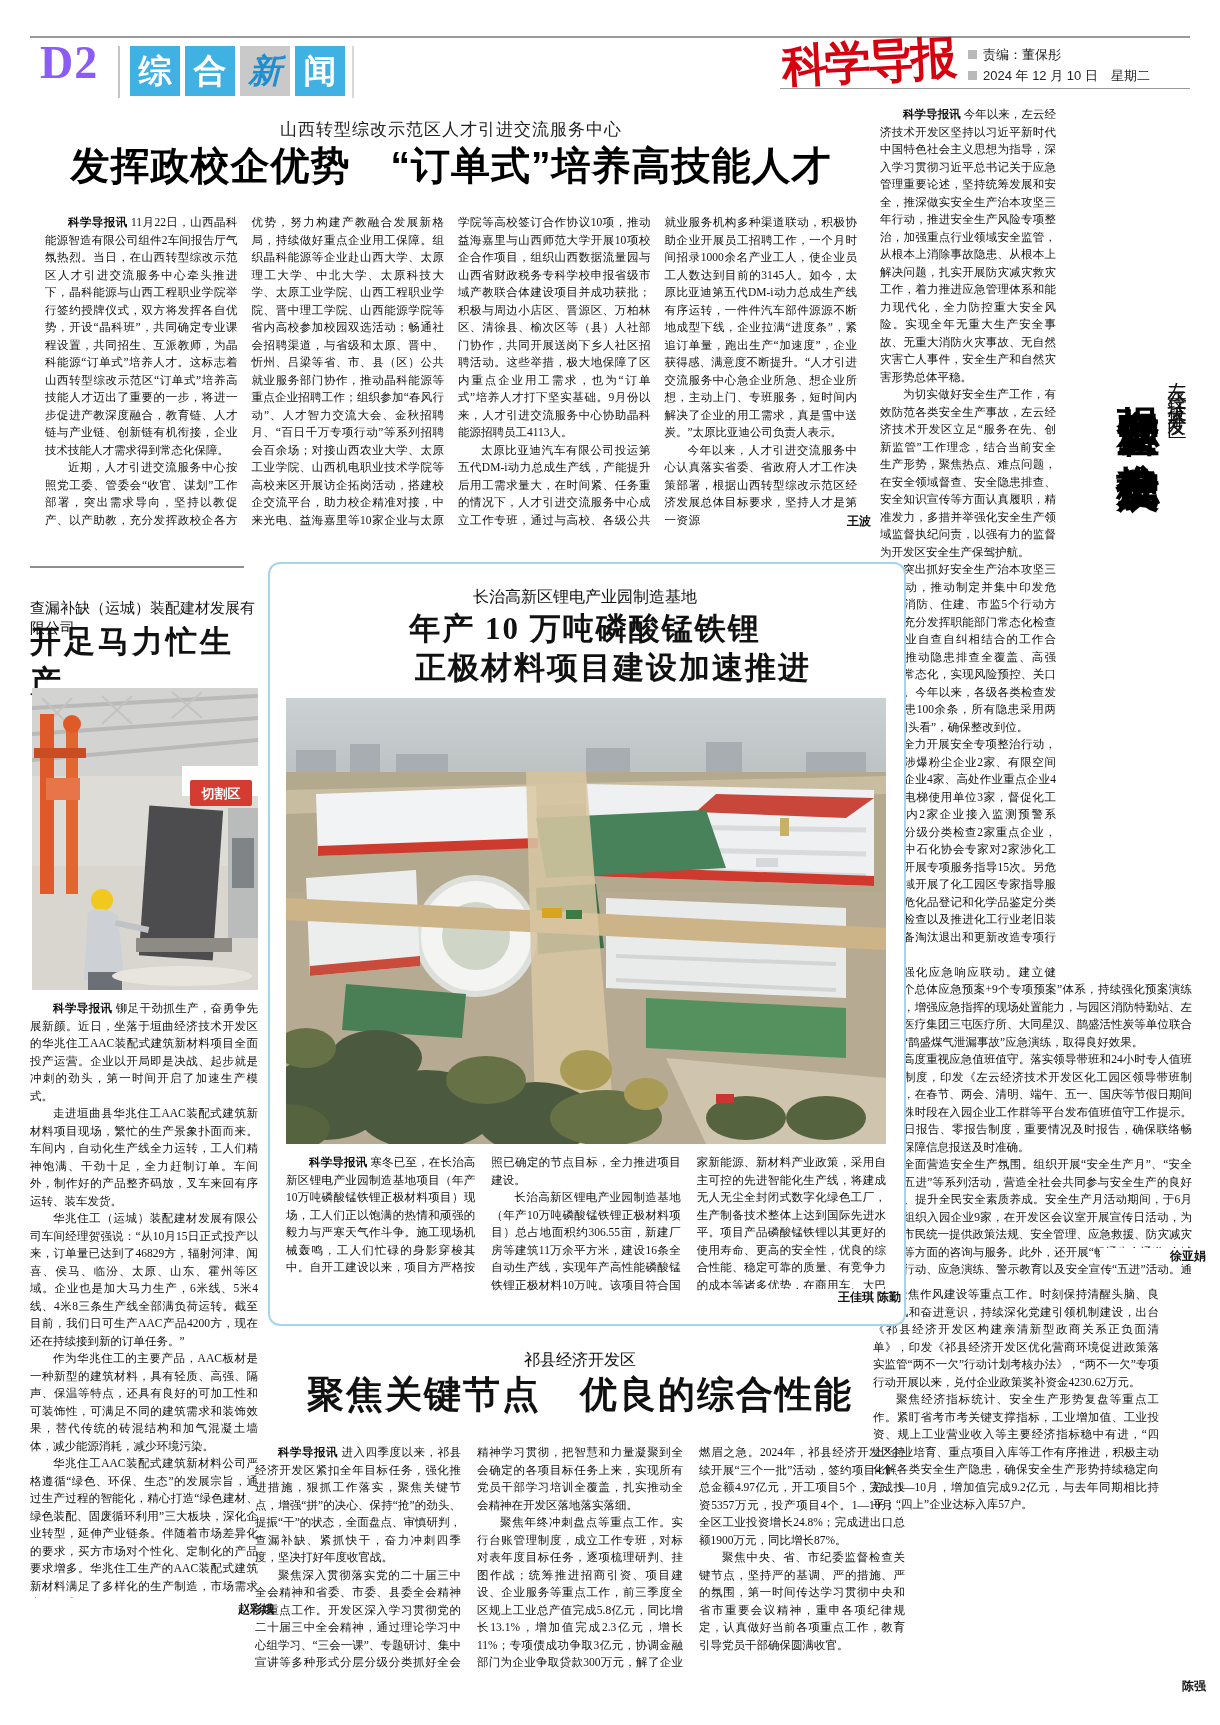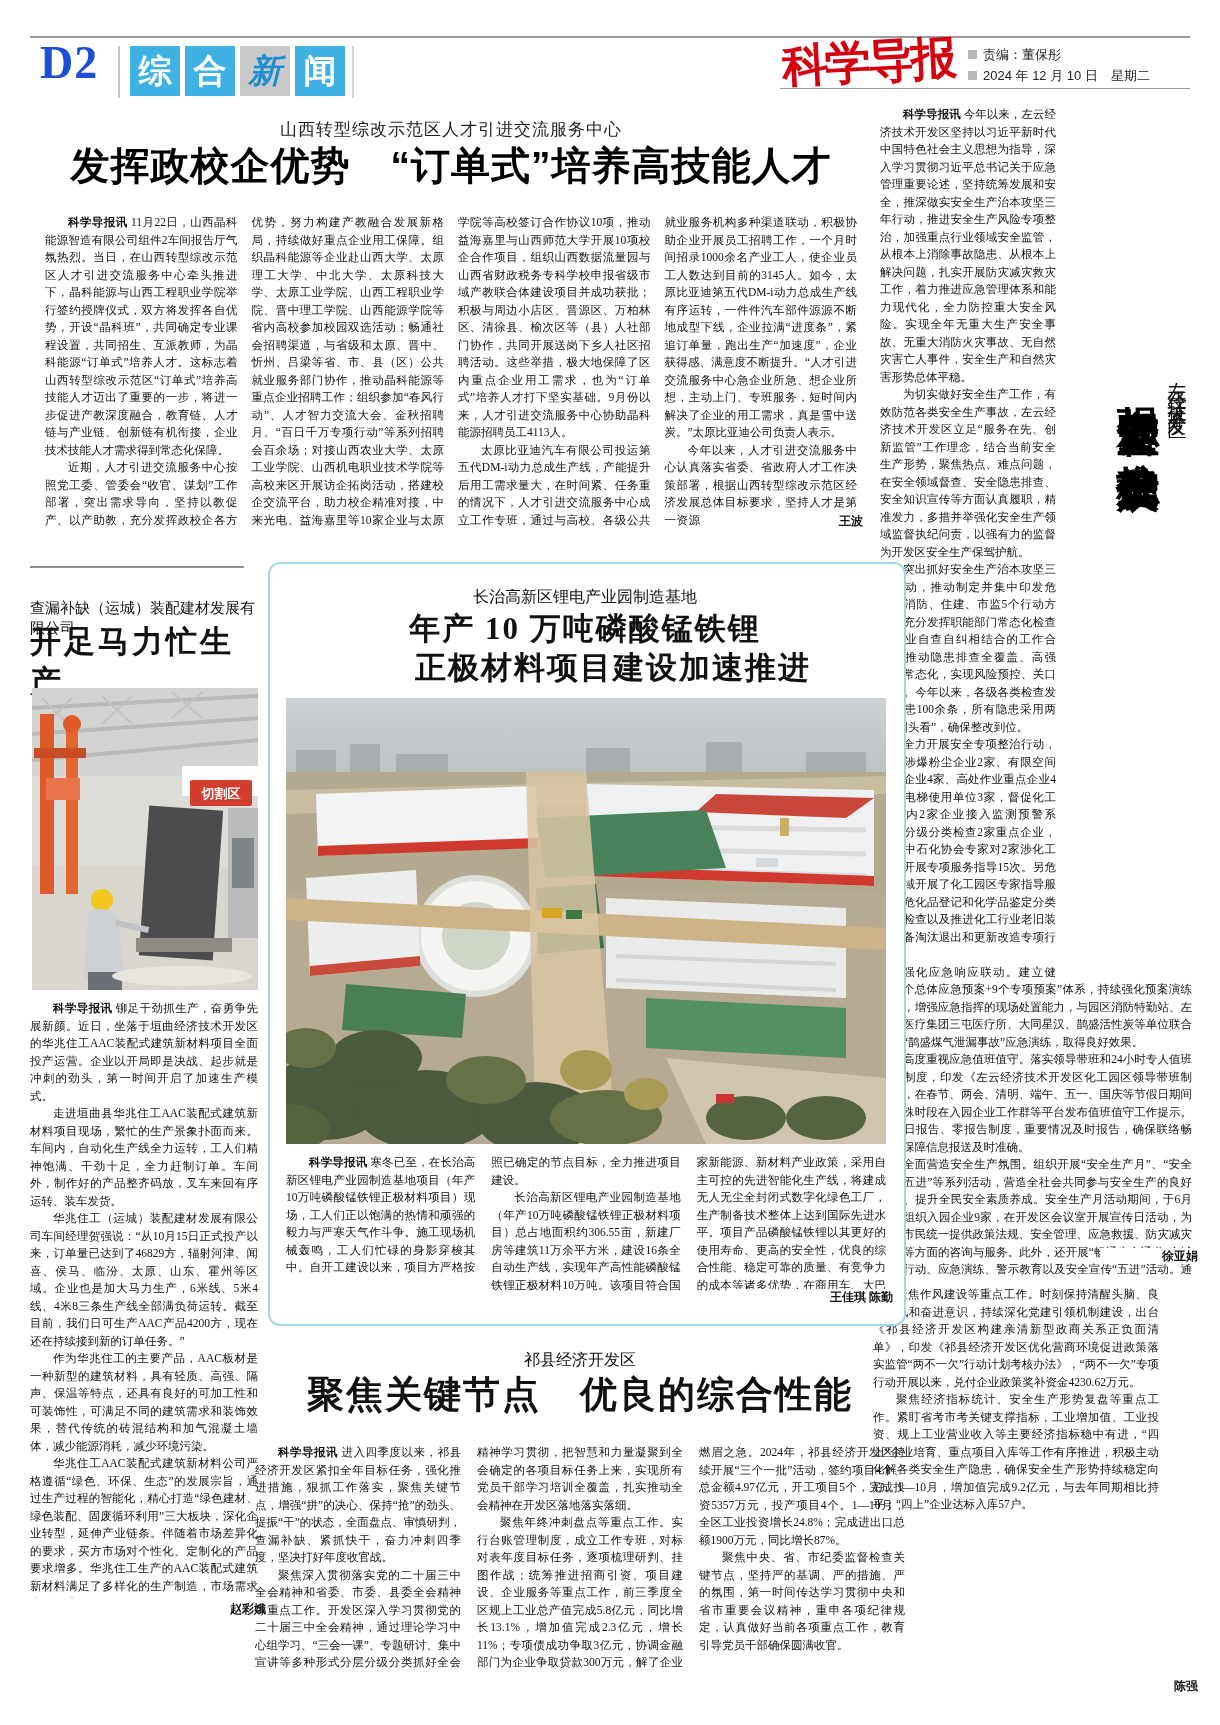--- a/index.html
+++ b/index.html
@@ -2,39 +2,39 @@
 <html><head>
 <meta charset="utf-8">
 <style>
   html,body{margin:0;padding:0;background:#e8e8e8;}
   .page{position:relative;width:1220px;height:1725px;background:#ffffff;margin:0 auto;overflow:hidden;
         font-family:"Liberation Serif","DejaVu Serif",serif;color:#111;}
   .abs{position:absolute;}
 
   
   .rule-top{left:30px;top:36px;width:1160px;height:2px;background:#9a9a9a;}
-  .edition{left:40px;top:40px;font:700 46px/1 "Liberation Serif",serif;color:#1d4ed8;letter-spacing:1px;}
+  .edition{left:40px;top:40px;font:700 46px/1 "Liberation Serif",serif;color:#8b5cf6;letter-spacing:1px;}
   .hdr-sep1{left:118px;top:46px;width:2px;height:52px;background:#c4c4c4;}
   .tiles{left:130px;top:46px;display:flex;gap:5px;}
   .tile{width:50px;height:50px;background:#3fb1e3;color:#fff;text-align:center;
         font:700 33px/50px "Liberation Sans","DejaVu Sans",sans-serif;}
   .tile.gray{background:#c9c9c9;color:#1d8fd1;font-family:"Liberation Serif",serif;font-style:italic;font-weight:900;}
   .hdr-sep2{left:352px;top:46px;width:2px;height:52px;background:#d6d6d6;}
   .masthead{left:782px;top:34px;width:190px;font:900 46px/56px "Liberation Serif",serif;color:#d6000f;
             letter-spacing:-3px;transform:rotate(-3deg);}
   .hdr-meta{left:968px;top:44px;font:13px/21px "Liberation Sans","DejaVu Sans",sans-serif;color:#222;}
   .sq{display:inline-block;width:9px;height:9px;background:#b9b9b9;margin-right:6px;}
   .rule-right{left:780px;top:88px;width:410px;height:1px;background:#9a9a9a;}
 
   
   .kicker{text-align:center;font:17px/22px "Liberation Sans","DejaVu Sans",sans-serif;color:#222;letter-spacing:1px;}
   .body-text{font:11.5px/17.5px "Liberation Serif","DejaVu Serif",serif;text-align:justify;overflow:hidden;}
   .body-text p{margin:0;text-indent:2em;}
   .body-text b{font-family:Liberation Sans, sans-serif;}
-  .byline{position:absolute;text-align:right;font:700 12px/16px "Liberation Serif",serif;background:#fff;padding-left:8px;}
+  .byline{position:absolute;text-align:right;font:700 12px/16px "Liberation Serif",serif;background:#fff;padding-left:16px;}
 
   
   .t-kicker{left:45px;top:119px;width:812px;}
   .t-headline{left:45px;top:142px;width:812px;text-align:center;
               font:900 39px/1.25 "Liberation Sans","DejaVu Sans",sans-serif;color:#000;letter-spacing:1px;}
   .t-cols{left:45px;top:214px;width:812px;height:318px;column-count:4;column-gap:14px;}
   .t-byline{left:700px;top:513px;width:155px;}
 
   
   .sidebar{left:880px;top:106px;width:312px;height:1172px;}

